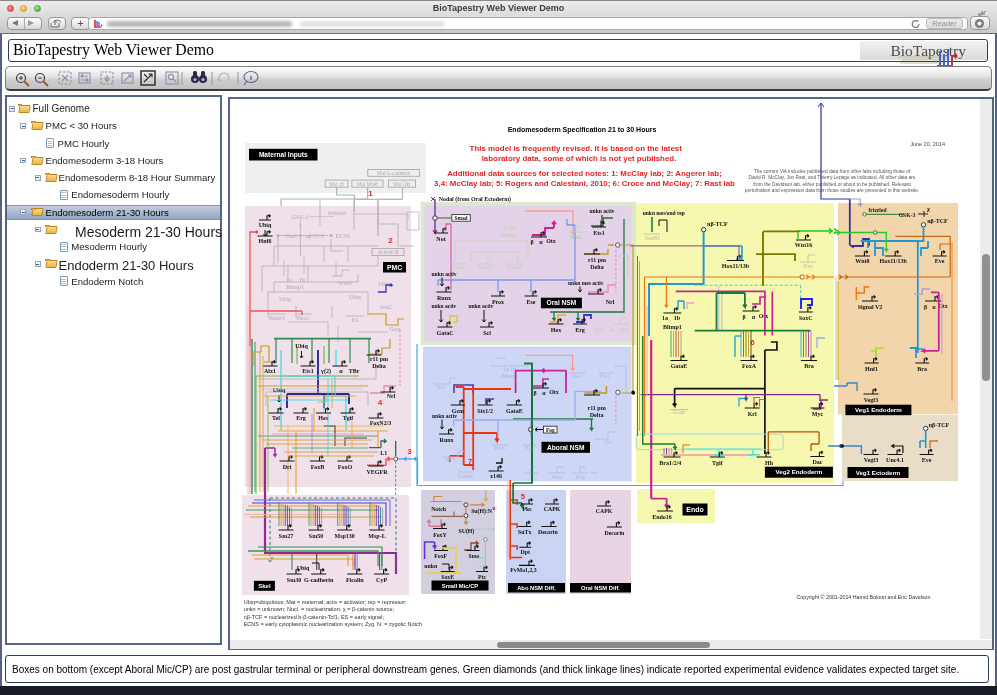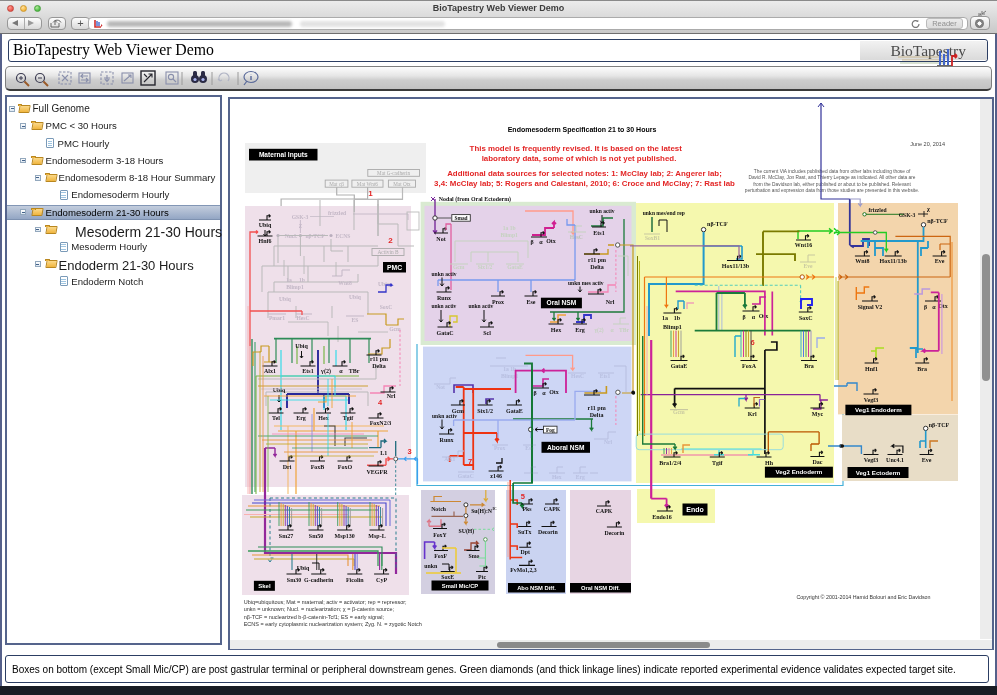--- a/index.html
+++ b/index.html
@@ -759,16 +759,16 @@
       <text x="55.25" y="61.025999999999996" font-size="6.6" fill="#fff" font-weight="bold" font-family="&quot;Liberation Sans&quot;,sans-serif" text-anchor="middle">Maternal Inputs</text>
       <rect x="155" y="166" width="23" height="10.5" fill="#000"></rect>
       <text x="166.5" y="173.698" font-size="6.8" fill="#fff" font-weight="bold" font-family="&quot;Liberation Sans&quot;,sans-serif" text-anchor="middle">PMC</text>
       <rect x="312.9" y="201.7" width="41" height="10.6" fill="#000"></rect>
       <text x="333.4" y="209.376" font-size="6.6" fill="#fff" font-weight="bold" font-family="&quot;Liberation Sans&quot;,sans-serif" text-anchor="middle">Oral NSM</text>
       <rect x="25.9" y="484.8" width="21" height="10" fill="#000"></rect>
       <text x="36.4" y="491.96000000000004" font-size="6" fill="#fff" font-weight="bold" font-family="&quot;Liberation Sans&quot;,sans-serif" text-anchor="middle">Skel</text>
       <path d="M593,7 l-3,4 m3,-4 l3,4" stroke="#333399" stroke-width="1" fill="none"></path>
     </svg></div>
 <div class="abs" style="left:5px;top:655px;width:984px;height:28px;border:1.6px solid #2c3e63;border-radius:3px;background:#fff"></div>
-<div class="abs" style="left:12px;top:664px;width:970px;font-size:10px;color:#000">Boxes on bottom (except Small Mic/CP) are post gastrular terminal or peripheral downstream genes. Green diamonds (and thick linkage lines) indicate reported experimental evidence validates expected target site.</div>
+<div class="abs" style="left:12px;top:664px;width:970px;font-size:10px;color:#000">Boxes on bottom (except Aboral Mic/CP) are post gastrular terminal or peripheral downstream genes. Green diamonds (and thick linkage lines) indicate reported experimental evidence validates expected target site.</div>
 <div class="abs" style="left:0;top:686px;width:997px;height:9px;background:#181c24"></div>
 <div class="abs" style="left:0;top:34px;width:1.5px;height:652px;background:#55608a"></div>
 <div class="abs" style="left:995px;top:34px;width:2px;height:652px;background:#55608a"></div>
 
 </body></html>

